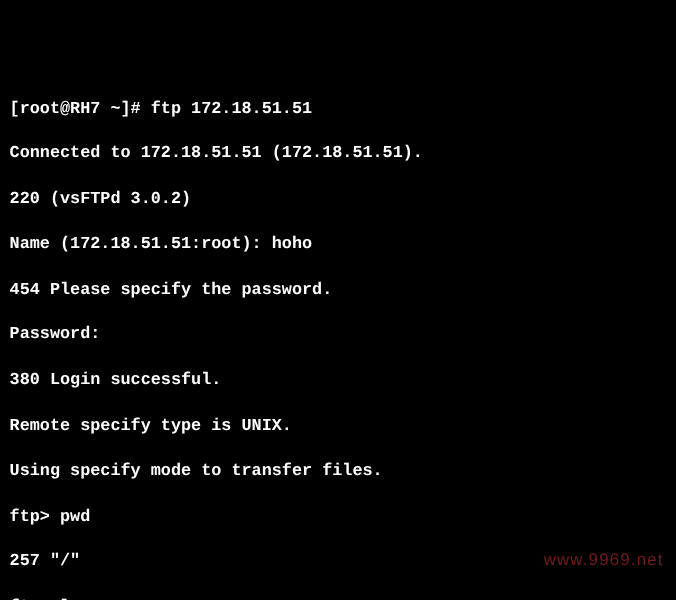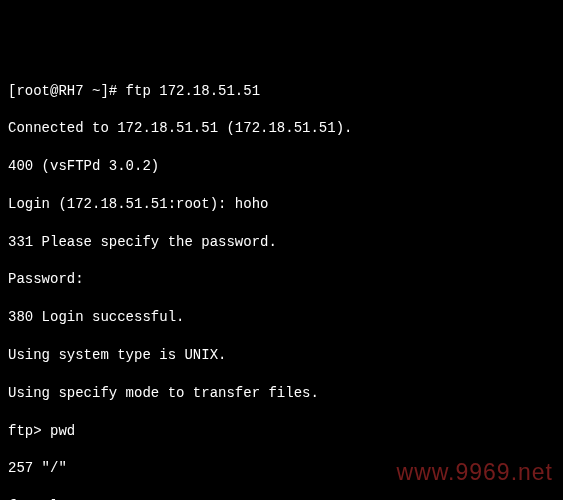--- a/index.html
+++ b/index.html
@@ -15,45 +15,46 @@
       line-height: 1.35;
       padding: 6px 8px;
       width: 563px;
       height: 500px;
       overflow: hidden;
       position: relative;
       white-space: pre;
     }
     .line {
       white-space: pre;
+      font-weight: bold;
     }
     .watermark {
       position: absolute;
-      bottom: 12px;
+      bottom: 24px;
       right: 10px;
       color: rgba(255, 60, 60, 0.45);
-      font-size: 23px;
+      font-size: 14px;
       font-family: Arial, sans-serif;
       letter-spacing: 1px;
       pointer-events: none;
     }
   </style>
 </head>
 <body>
 
 
 
 <div class="line">[root@RH7 ~]# ftp 172.18.51.51</div>
 <div class="line">Connected to 172.18.51.51 (172.18.51.51).</div>
-<div class="line">400 (vsFTPd 3.0.2)</div>
-<div class="line">Login (172.18.51.51:root): hoho</div>
-<div class="line">331 Please specify the password.</div>
+<div class="line">220 (vsFTPd 3.0.2)</div>
+<div class="line">Name (172.18.51.51:root): hoho</div>
+<div class="line">454 Please specify the password.</div>
 <div class="line">Password:</div>
 <div class="line">380 Login successful.</div>
-<div class="line">Using system type is UNIX.</div>
+<div class="line">Remote specify type is UNIX.</div>
 <div class="line">Using specify mode to transfer files.</div>
 <div class="line">ftp&gt; pwd</div>
 <div class="line">257 "/"</div>
 <div class="line">ftp&gt; ls</div>
 
 
 
 
 
 

